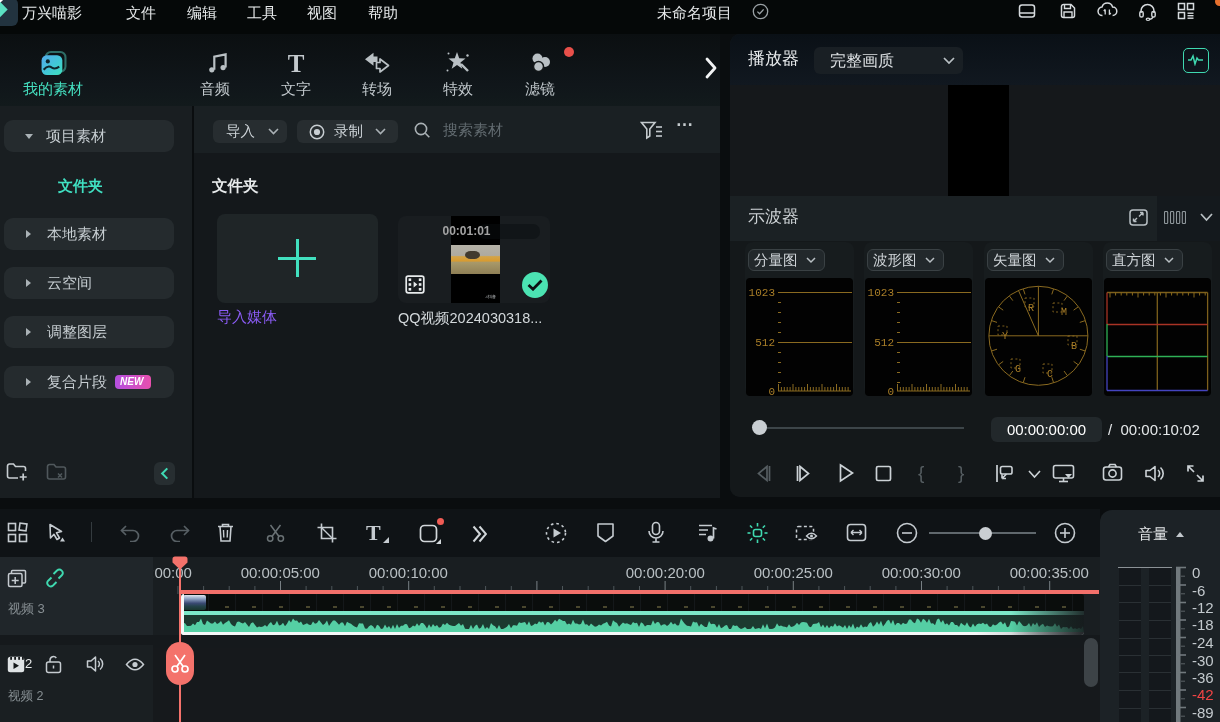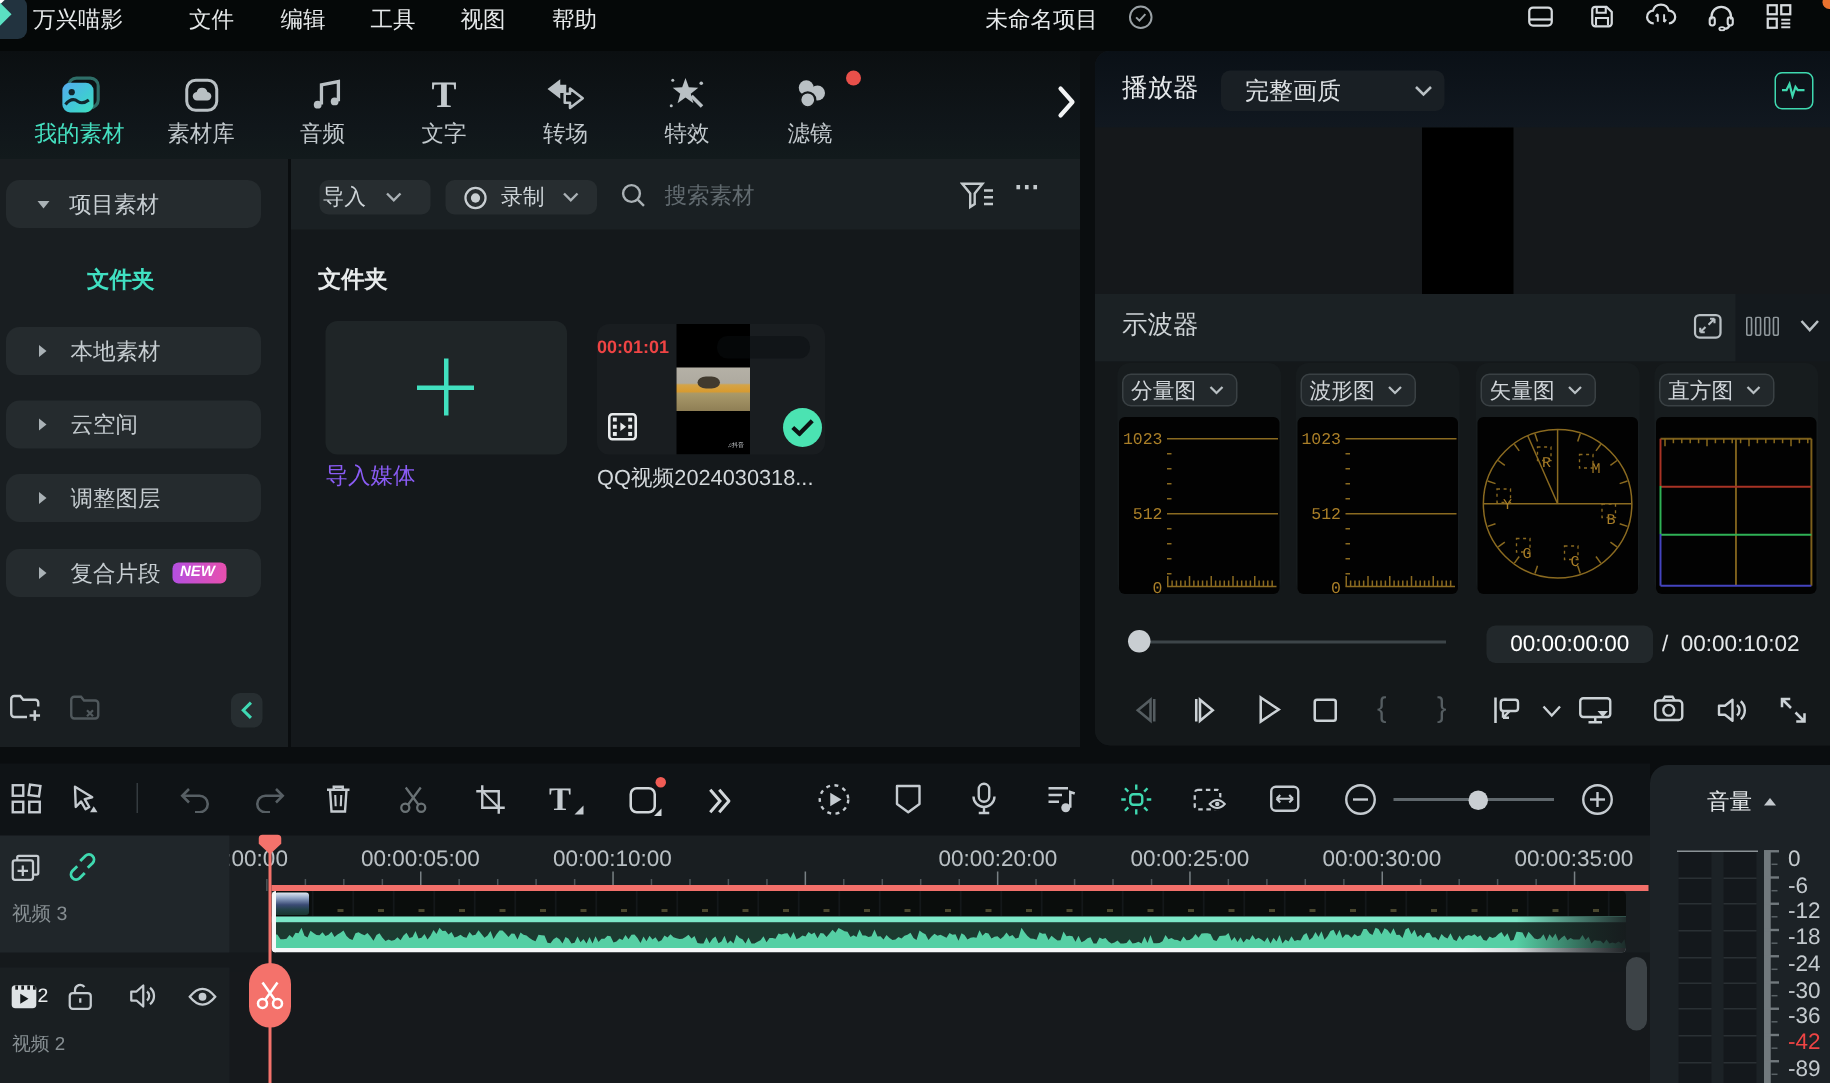--- a/index.html
+++ b/index.html
@@ -123,29 +123,20 @@
               <stop offset="1" stop-color="#3fe0bd"></stop>
         </linearGradient>
           </defs>
         <rect x="2" y="5" width="20" height="19" rx="5" fill="url(#g1)"></rect>
         <circle cx="8" cy="11" r="2" fill="#10262c"></circle>
         <path d="M4 19 q4 -5 8 -2 q3 2 7 -1" fill="none" stroke="#10262c" stroke-width="2"></path>
       </svg>
     </div>
     <div class="tlabel">我的素材</div>
   </div>
-  <div class="tab" style="left:94px;">
-    <div class="ticon">
-      <svg width="25" height="25" viewBox="0 0 25 25">
-        <rect x="2.5" y="2.5" width="20" height="20" rx="6" fill="none" stroke="#b9c0c4" stroke-width="2"></rect>
-        <path d="M9.5 16 a2.8 2.8 0 0 1-0.4-5.6 a3.7 3.7 0 0 1 7.2 0 a2.8 2.8 0 0 1-0.4 5.6 Z" fill="#b9c0c4"></path>
-      </svg>
-    </div>
-    <div class="tlabel">素材库</div>
-  </div>
   <div class="tab" style="left:175px;">
     <div class="ticon">
       <svg width="25" height="25" viewBox="0 0 25 25" style="margin-left:6px;">
         <path d="M8.3 18.7 V5.6 L19.6 3.4 V16.5" fill="none" stroke="#b9c0c4" stroke-width="2.2"></path>
         <circle cx="5.8" cy="18.8" r="2.6" fill="#b9c0c4"></circle>
         <circle cx="17.1" cy="16.6" r="2.6" fill="#b9c0c4"></circle>
       </svg>
     </div>
     <div class="tlabel">音频</div>
   </div>
@@ -212,21 +203,21 @@
   </svg>
   <div class="abs" style="left:154px;top:356px;width:21px;height:23px;background:#272e31;border-radius:6px;">
     <svg style="margin:5px 0 0 6px;" width="9" height="13" viewBox="0 0 9 14">
       <path d="M7.5 1.5 L2 7 L7.5 12.5" fill="none" stroke="#3fd9b4" stroke-width="2.2"></path>
     </svg>
   </div>
 </div>
 <div class="abs" id="midpanel">
   <div id="midtool">
     <div class="mbtn" style="left:19px;width:74px;">
-      <span style="margin-left:2px;">导入</span>
+      <span style="margin-left:13px;">导入</span>
       <svg style="margin-left:13px;" width="11" height="7" viewBox="0 0 11 7">
           <path d="M1 1 L5.5 5.5 L10 1" fill="none" stroke="#aab1b5" stroke-width="1.6"></path>
         </svg>
     </div>
     <div class="mbtn" style="left:103px;width:101px;">
       <svg style="margin-left:12px;" width="16" height="16" viewBox="0 0 16 16">
         <circle cx="8" cy="8" r="6.7" fill="none" stroke="#c8ced2" stroke-width="1.5"></circle>
         <circle cx="8" cy="8" r="3.1" fill="#c8ced2"></circle>
       </svg>
       <span style="margin-left:9px;">录制</span>
@@ -257,21 +248,21 @@
   </div>
   <div class="abs" style="left:23px;top:202px;font-size:15px;color:#8b5cf6;">导入媒体</div>
 
   <div class="abs" style="left:204px;top:110px;width:152px;height:87px;background:#191d20;border-radius:8px;overflow:hidden;">
     <div class="abs" style="left:53px;top:0;width:49px;height:87px;background:#000;"></div>
     <div class="abs" style="left:53px;top:29px;width:49px;height:29px;background:linear-gradient(180deg,#b5b1a6 0%,#aeaaa0 36%,#d3a449 40%,#d89b30 55%,#a8996a 60%,#8f7f55 100%);">
       <div class="abs" style="left:14px;top:6px;width:15px;height:8px;background:#413a2e;border-radius:45%/60%;"></div>
     </div>
     <div class="abs" style="left:87px;top:78px;font-size:4px;color:#cfd3d6;">♫抖音</div>
     <div class="abs" style="left:80px;top:8px;width:62px;height:15px;background:rgba(10,13,15,.5);border-radius:7px;"></div>
-    <div class="abs" style="left:0;top:8px;width:137px;text-align:left;font-size:12px;font-weight:bold;color:#ef4444;">00:01:01</div>
+    <div class="abs" style="left:0;top:8px;width:137px;text-align:center;font-size:12px;font-weight:bold;color:#a3a3a3;">00:01:01</div>
     <svg class="abs" style="left:7px;top:59px;" width="20" height="19" viewBox="0 0 20 19">
       <rect x="1.2" y="1.2" width="17.6" height="16.6" rx="2" fill="none" stroke="#e8ebec" stroke-width="1.7"></rect>
       <rect x="3.6" y="3.4" width="2.6" height="2.6" fill="#e8ebec"></rect>
         <rect x="3.6" y="8.2" width="2.6" height="2.6" fill="#e8ebec"></rect>
         <rect x="3.6" y="13" width="2.6" height="2.6" fill="#e8ebec"></rect>
       <rect x="13.8" y="3.4" width="2.6" height="2.6" fill="#e8ebec"></rect>
         <rect x="13.8" y="8.2" width="2.6" height="2.6" fill="#e8ebec"></rect>
         <rect x="13.8" y="13" width="2.6" height="2.6" fill="#e8ebec"></rect>
       <path d="M8.6 6.6 L12.4 9.5 L8.6 12.4 Z" fill="#e8ebec"></path>
     </svg>

